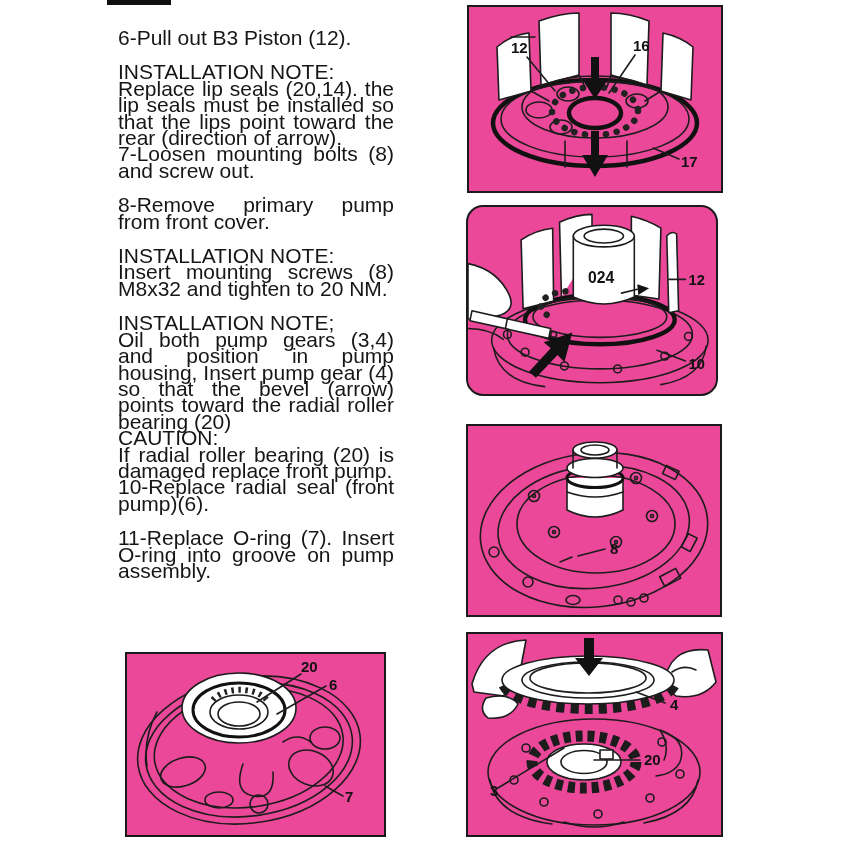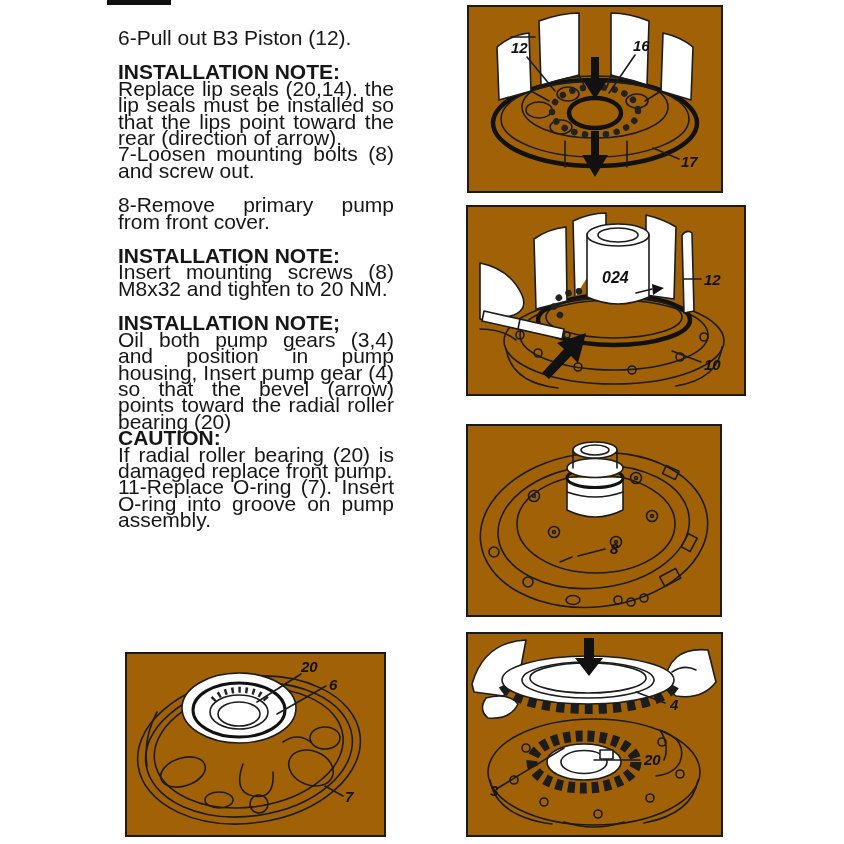--- a/index.html
+++ b/index.html
@@ -7,23 +7,23 @@
   body {
     background:#ffffff;
     font-family:"Liberation Sans", sans-serif;
     color:#161616;
     position:relative;
     overflow:hidden;
   }
   .scan-bar { position:absolute; left:107px; top:0; width:64px; height:5px; background:#101010; }
   .text-col { position:absolute; left:118px; top:30px; width:276px; font-size:21px; line-height:16.4px; }
   .block { text-align:justify; text-justify:inter-word; }
-  .block.heading { font-weight:bold; text-align:left; }
+  .block.heading { font-weight:normal; text-align:left; }
   .mbgap { margin-bottom:18px; }
-  .fig { position:absolute; border:2px solid #1a1a1a; background:#a16207;font-style:italic; }
+  .fig { position:absolute; border:2px solid #1a1a1a; background:#ec4899; }
   .fig svg { display:block; width:100%; height:100%; }
   .ln   { fill:none; stroke:#1c1c1c; stroke-width:1.6; stroke-linecap:round; stroke-linejoin:round; }
   .lnw  { fill:#ffffff; stroke:#1c1c1c; stroke-width:1.6; stroke-linecap:round; stroke-linejoin:round; }
   .bold { fill:none; stroke:#111; stroke-width:4.5; }
   .bold3{ fill:none; stroke:#111; stroke-width:3; }
   .balls{ fill:none; stroke:#222; stroke-width:6.5; stroke-dasharray:0.1 10.5; stroke-linecap:round; }
   .rollers{ fill:none; stroke:#222; stroke-width:6; stroke-dasharray:2.5 4.5; }
   .teeth{ fill:none; stroke:#1c1c1c; stroke-width:16; stroke-dasharray:8 6; }
   .teeth2{ fill:none; stroke:#1c1c1c; stroke-width:11; stroke-dasharray:7 5; }
   .arr  { fill:#111; stroke:none; }
@@ -40,20 +40,21 @@
   <div class="block heading">INSTALLATION NOTE:</div>
   <div class="block para">Replace lip seals (20,14). the lip seals must be installed so that the lips point toward the rear (direction of arrow).</div>
   <div class="block step mbgap">7-Loosen mounting bolts (8) and screw out.</div>
   <div class="block step mbgap">8-Remove primary pump from front cover.</div>
   <div class="block heading">INSTALLATION NOTE:</div>
   <div class="block para mbgap">Insert mounting screws (8) M8x32 and tighten to 20 NM.</div>
   <div class="block heading">INSTALLATION NOTE;</div>
   <div class="block para">Oil both pump gears (3,4) and position in pump housing, Insert pump gear (4) so that the bevel (arrow) points toward the radial roller bearing (20)</div>
   <div class="block heading">CAUTION:</div>
   <div class="block para">If radial roller bearing (20) is damaged replace front pump.</div>
+  <div class="block step mbgap">10-Replace radial seal (front pump)(6).</div>
   <div class="block step">11-Replace O-ring (7). Insert O-ring into groove on pump assembly.</div>
 </div>
 
 <div class="fig" style="left:467px; top:5px; width:256px; height:188px;">
   <svg viewBox="0 0 252 184">
     <g>
       <ellipse class="bold" cx="126" cy="116" rx="102" ry="43"></ellipse>
       <ellipse class="ln" cx="126" cy="112" rx="94" ry="38"></ellipse>
       <path class="lnw" d="M30,93 L28,40 Q42,28 60,26 L62,84 Z"></path>
       <path class="lnw" d="M72,78 L70,14 Q92,6 110,6 L110,68 Z"></path>
@@ -78,21 +79,21 @@
       <text class="lbl" x="42" y="46">12</text>
       <path class="ln" d="M58,50 L86,84"></path>
       <text class="lbl" x="164" y="44">16</text>
       <path class="ln" d="M166,48 L140,86"></path>
       <text class="lbl" x="212" y="160">17</text>
       <path class="ln" d="M210,152 L184,141"></path>
     </g>
   </svg>
 </div>
 
-<div class="fig" style="left:466px; top:205px; width:280px; height:191px;">
+<div class="fig" style="left:466px; top:205px; width:252px; height:191px;border-radius:17px;">
   <svg viewBox="0 0 252 187">
     <g>
       <ellipse class="ln" cx="134" cy="134" rx="110" ry="43"></ellipse>
       <ellipse class="ln" cx="134" cy="128" rx="94" ry="35"></ellipse>
       <path class="ln" d="M26,142 Q32,176 78,181 M242,140 Q238,172 196,179"></path>
       <circle class="ln" cx="58" cy="146" r="4"></circle>
         <circle class="ln" cx="98" cy="160" r="4"></circle>
       <circle class="ln" cx="152" cy="163" r="4"></circle>
         <circle class="ln" cx="200" cy="150" r="4"></circle>
       <circle class="ln" cx="224" cy="130" r="4"></circle>

